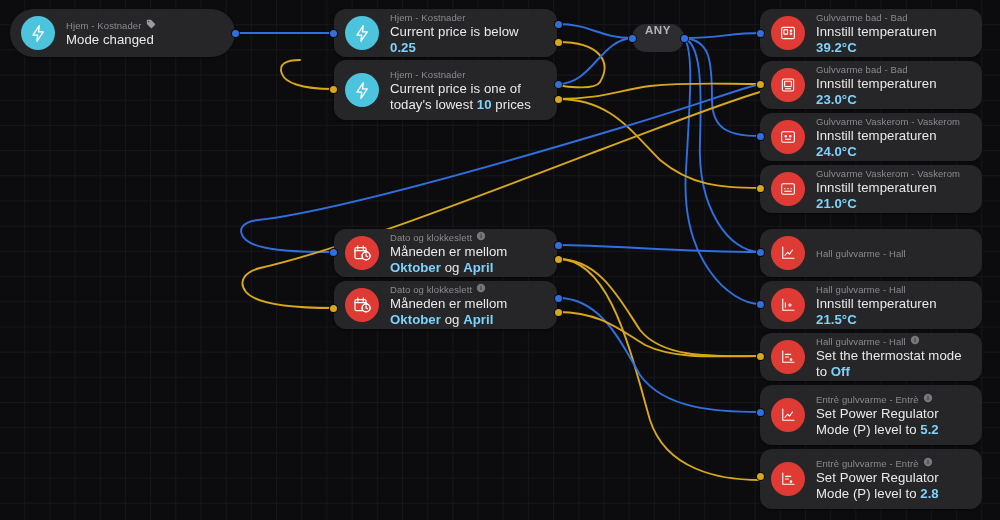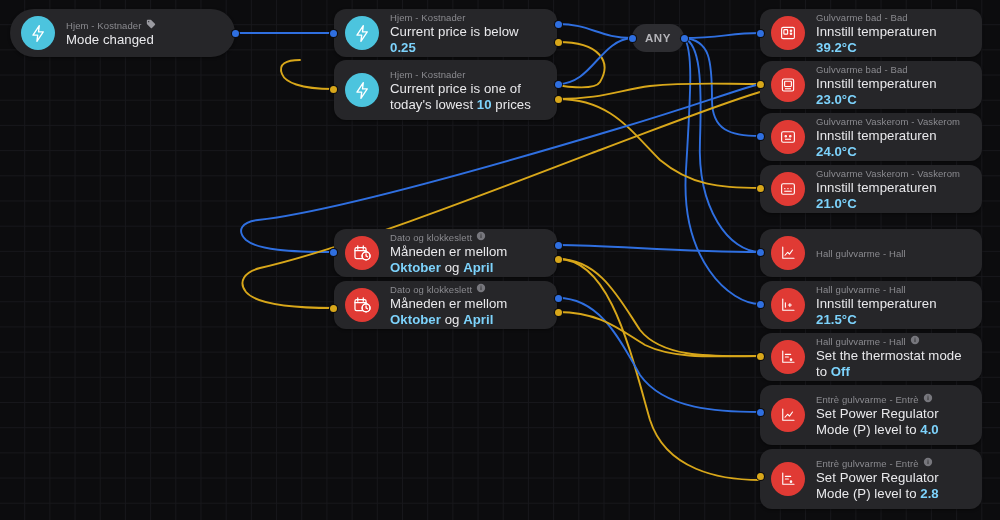--- a/index.html
+++ b/index.html
@@ -50,21 +50,21 @@
     letter-spacing:.05px;
   }
   .title b{font-weight:bold;color:#7dd3fc;}
   .info-icon{display:inline-block;vertical-align:middle;}
   .tag-icon{display:inline-block;vertical-align:middle;}
 
   .anynode{
     position:absolute;
     background:#2d2d31;
     border-radius:14px;
-    display:flex;align-items:center;justify-content:center;
+    display:flex;justify-content:center;
     color:#b4b4b9;font-size:11.5px;letter-spacing:.6px;
     font-weight:bold;
   }
   .port{position:absolute;width:7px;height:7px;border-radius:50%;}
   .port.blue{background:#2f6fe0;box-shadow:0 0 0 1px #0c0c0e;}
   .port.amber{background:#d8a71a;box-shadow:0 0 0 1px #0c0c0e;}
 </style>
 </head>
 <body>
 
@@ -342,21 +342,21 @@
       <div class="sub">
         <span>Entrè gulvvarme - Entrè</span>
         <span class="info-icon">
           <svg width="10" height="10" viewBox="0 0 24 24">
               <circle cx="12" cy="12" r="10" fill="#77777d"></circle>
               <rect x="11" y="10" width="2" height="7" fill="#262629"></rect>
               <rect x="11" y="6.5" width="2" height="2.2" fill="#262629"></rect>
             </svg>
         </span>
       </div>
-      <div class="title"><span>Set Power Regulator Mode (P) level to </span><b>4.0</b></div>
+      <div class="title"><span>Set Power Regulator Mode (P) level to </span><b>5.2</b></div>
     </div>
   </div>
   <div class="port blue" style="left:757px;top:409px;"></div>
 
   <div class="node" style="left:760px;top:449px;width:222px;height:60px;">
     <div class="badge red">
       <svg width="18" height="18" viewBox="0 0 24 24" fill="none" stroke="#ffffff" stroke-width="1.5" stroke-linejoin="round" stroke-linecap="round">
           <path d="M5 4v15h15"></path>
           <path d="M8.5 8.5h7M8.5 12h4"></path>
           <circle cx="16" cy="15.5" r="1"></circle>

